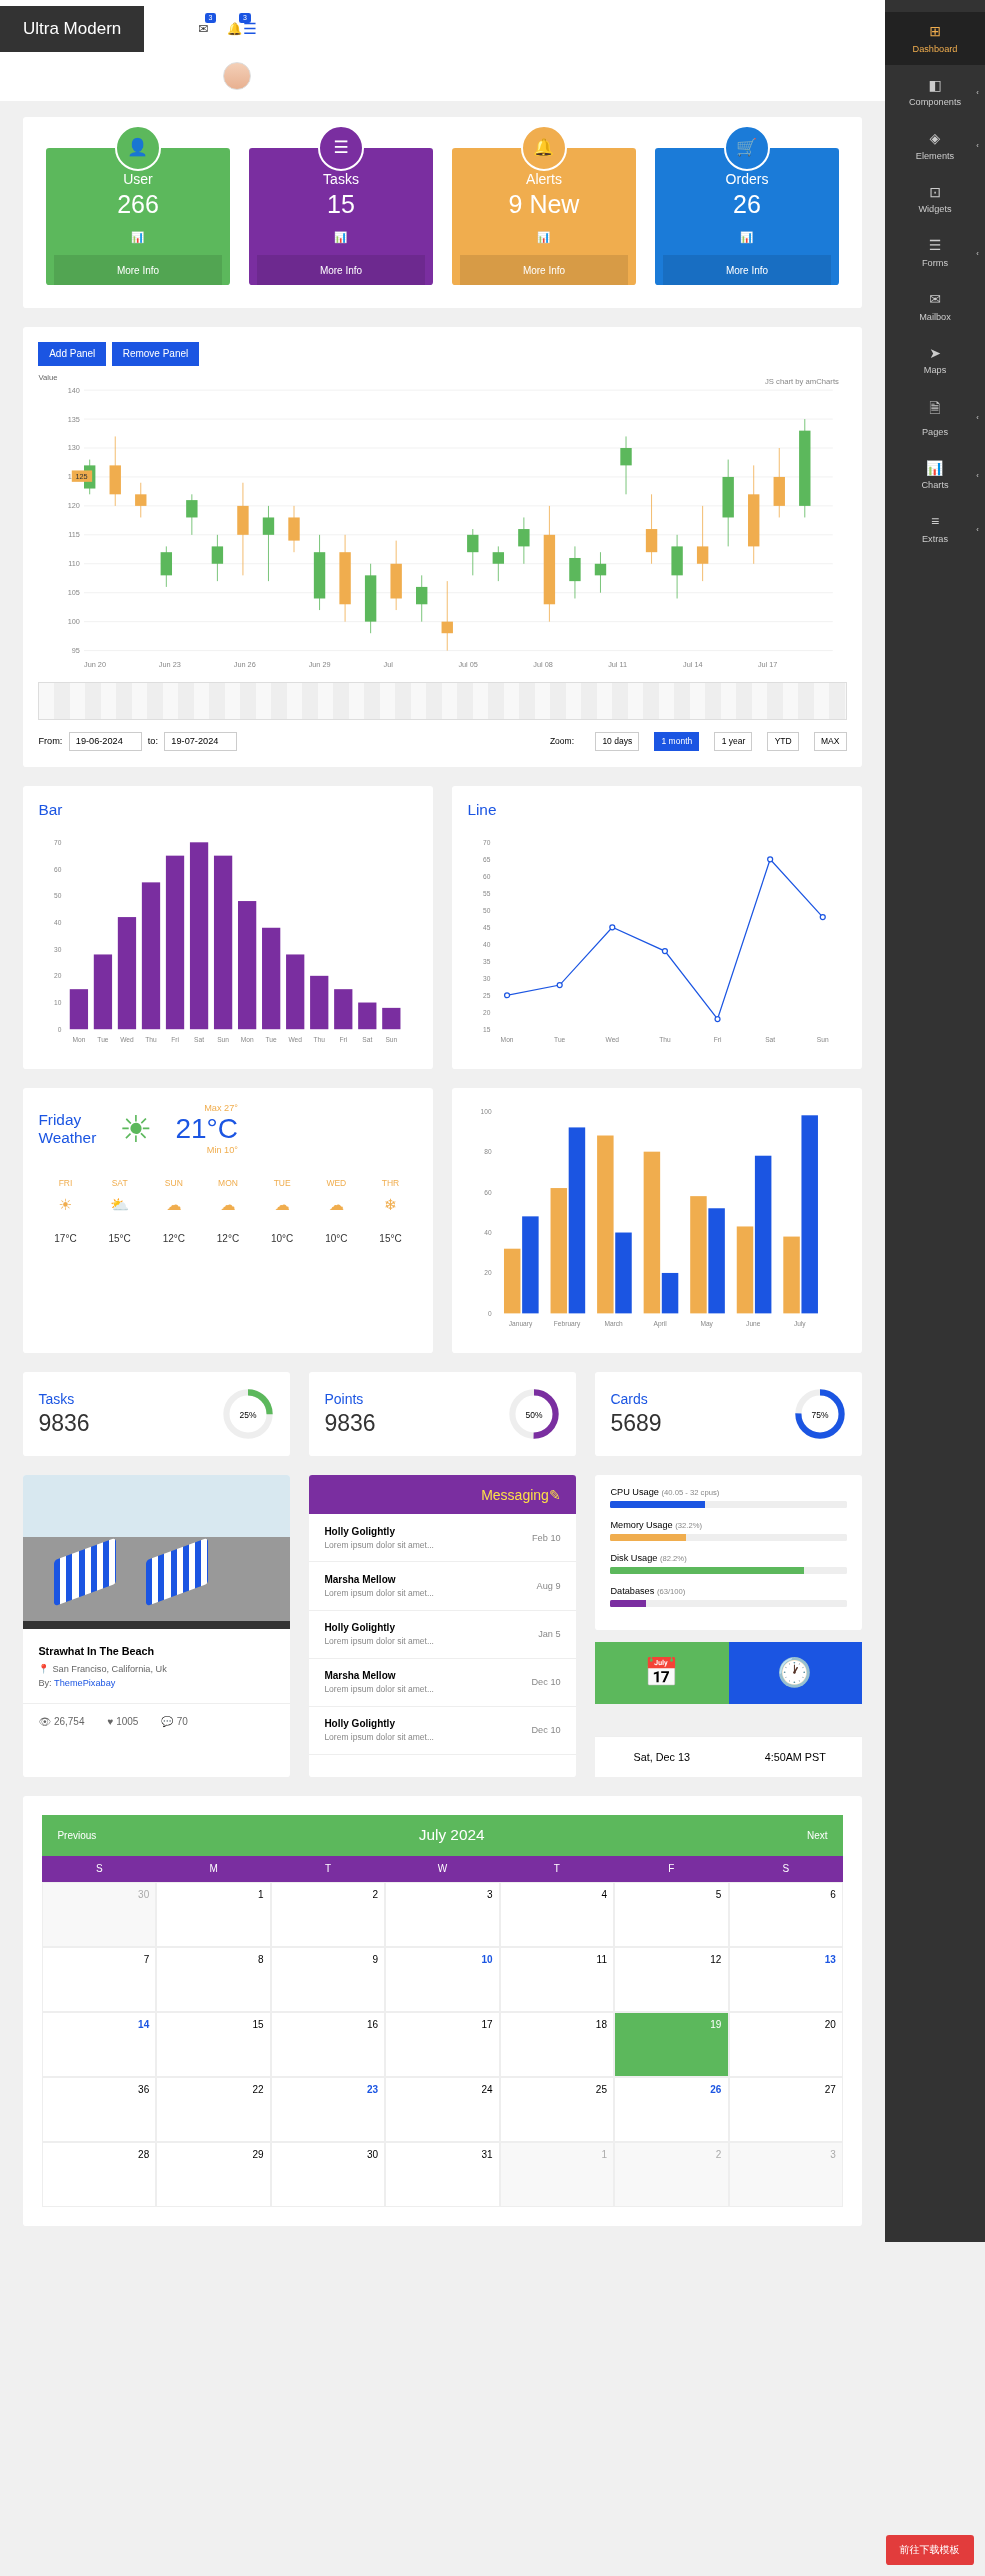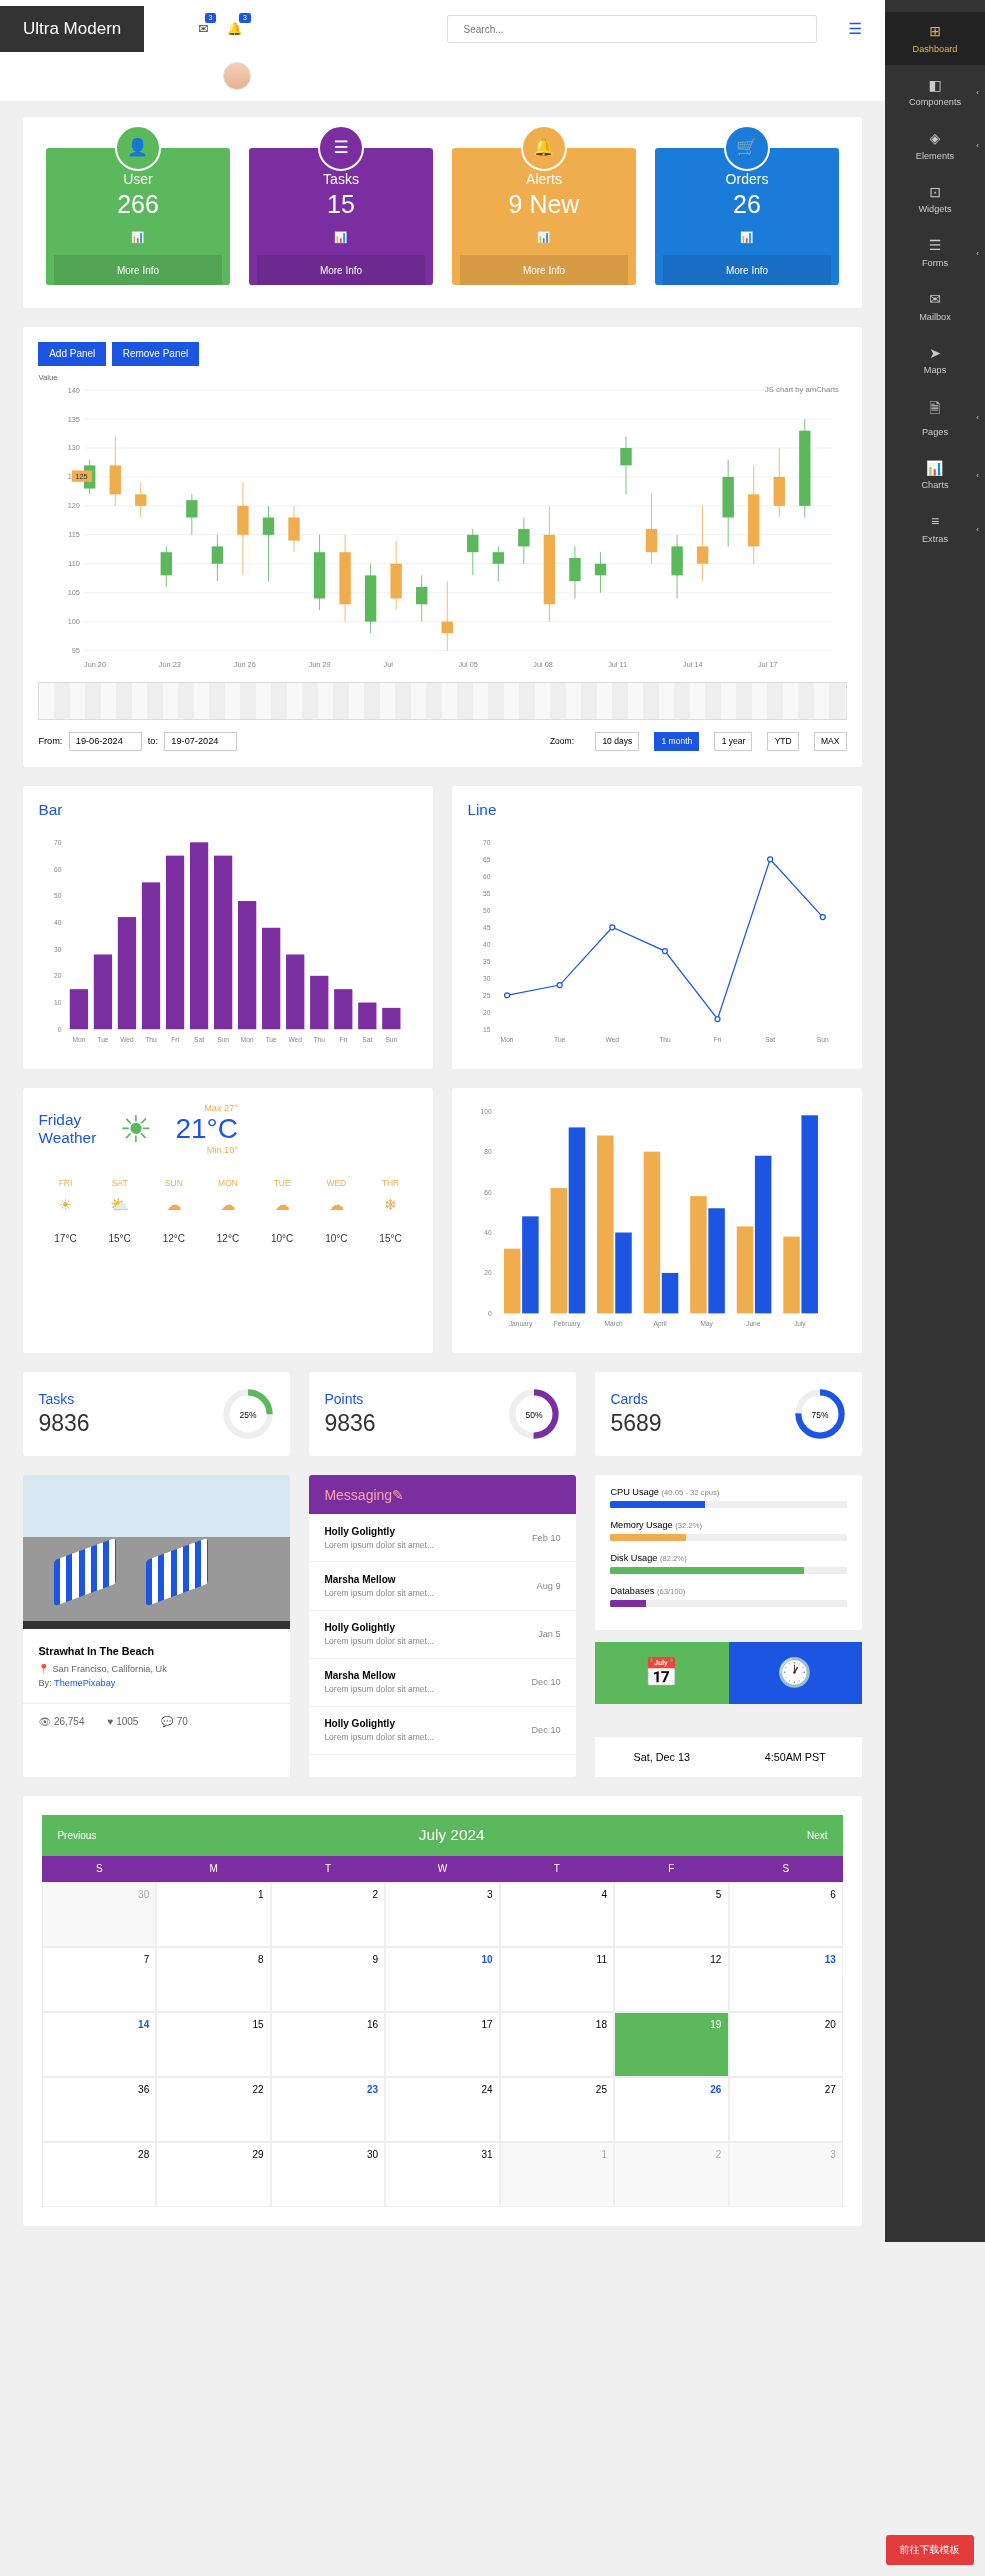--- a/index.html
+++ b/index.html
@@ -28,21 +28,21 @@
 .stat-card.purple .stat-icon { background: #7a2ea0; }
 .stat-card.orange .stat-icon { background: #f0ad4e; }
 .stat-card.blue .stat-icon { background: #1b7bd8; }
 .stat-label { font-size: 14px; margin-bottom: 3.8px; }
 .stat-value { font-size: 25px; font-weight: 300; margin-bottom: 11.5px; }
 .stat-chart { font-size: 10.8px; margin-bottom: 11.5px; }
 .more-info { background: rgba(0,0,0,0.1); padding: 9.2px; font-size: 10px; }
 .panel { background: #fff; padding: 15.4px; margin-top: 19px; border-radius: 3.1px; }
 .panel-btns button { background: #1b55e2; color: #fff; border: none; padding: 6.2px 10.8px; font-size: 10px; margin-right: 2.3px; cursor: pointer; }
 .chart-area { margin-top: 7.7px; position: relative; }
-.chart-credit { position: absolute; top: 12px; right: 7.7px; font-size: 7.7px; color: #888; }
+.chart-credit { position: absolute; top: 4px; right: 7.7px; font-size: 7.7px; color: #888; }
 .candle-chart svg { width: 100%; height: 293px; }
 .nav-chart { height: 38px; background: repeating-linear-gradient(90deg, #f8f8f8 0, #f8f8f8 15.4px, #eee 15.4px, #eee 31px); border: 0.8px solid #ddd; margin-top: 3.8px; }
 .date-controls { display: flex; align-items: center; margin-top: 11.5px; font-size: 9.2px; gap: 6.2px; }
 .date-controls input { border: 0.8px solid #ccc; padding: 3.8px 6.2px; font-size: 9.2px; width: 73px; }
 .zoom-controls { margin-left: auto; display: flex; gap: 15px; align-items: center; }
 .zoom-controls span { padding: 3.1px 6.2px; border: 0.8px solid #ccc; font-size: 8.5px; cursor: pointer; }
 .zoom-controls span.active { background: #1b55e2; color: #fff; border-color: #1b55e2; }
 .two-col { display: flex; gap: 19px; margin-top: 19px; }
 .two-col .panel { flex: 1; margin-top: 0; }
 .panel-title { color: #1b55e2; font-size: 15.4px; font-weight: normal; margin-bottom: 15.4px; }
@@ -67,21 +67,21 @@
 .beach-img { height: 154px; background: linear-gradient(#d8e8f0 40%, #999 40%, #999 95%, #333 95%); position: relative; }
 .beach-chair { position: absolute; bottom: 11.5px; width: 69px; height: 69px; }
 .beach-chair::before { content: ''; position: absolute; width: 62px; height: 46px; background: repeating-linear-gradient(90deg, #1b55e2 0, #1b55e2 6.2px, #fff 6.2px, #fff 12.3px); transform: skewY(-20deg); border-radius: 3.8px; }
 .beach-info { padding: 15.4px; }
 .beach-title { font-size: 10.8px; font-weight: bold; margin-bottom: 6.2px; }
 .beach-loc { font-size: 9.2px; color: #666; margin-bottom: 3.8px; }
 .beach-by { font-size: 9.2px; color: #666; }
 .beach-by a { color: #1b55e2; }
 .beach-stats { display: flex; gap: 23px; padding: 11.5px 15.4px; border-top: 0.8px solid #eee; font-size: 10px; color: #666; }
 .msg-panel { flex: 1; background: #fff; border-radius: 3.1px; }
-.msg-header { background: #7a2ea0; color: #fca5a5; padding: 11.5px 15.4px; display: flex; justify-content: flex-start; font-size: 14px; border-radius: 3.1px 3.1px 0 0; }
+.msg-header { background: #7a2ea0; color: #fde047; padding: 11.5px 15.4px; display: flex; justify-content: flex-end; font-size: 14px; border-radius: 3.1px 3.1px 0 0; }
 .msg-item { padding: 11.5px 15.4px; border-bottom: 0.8px solid #eee; display: flex; justify-content: space-between; align-items: center; }
 .msg-name { font-size: 10px; font-weight: bold; margin-bottom: 3.1px; }
 .msg-text { font-size: 8.5px; color: #888; }
 .msg-date { font-size: 9.2px; color: #888; }
 .right-col { flex: 1; }
 .progress-panel { background: #fff; padding: 11.5px 15.4px; border-radius: 3.1px; }
 .prog-item { margin-bottom: 11.5px; }
 .prog-label { font-size: 9.2px; margin-bottom: 3.8px; }
 .prog-label small { color: #888; }
 .prog-bar { height: 7.7px; background: #eee; border-radius: 1.5px; overflow: hidden; }
@@ -116,21 +116,20 @@
 <body>
 
 <div class="wrapper">
   <div class="main-area">
     <div class="topbar">
       <div class="brand">Ultra Modern</div>
       <div class="top-icons">
         <div class="top-icon">✉<span class="badge">3</span></div>
         <div class="top-icon">🔔<span class="badge">3</span></div>
       </div>
-      <div class="search-box"><input type="text" placeholder="Search..." style=""></div>
       <div class="menu-toggle">☰</div>
     </div>
     <div class="avatar-row">
         <div class="avatar"></div>
       </div>
 
     <div class="content">
       <div class="stat-cards" id="stat-cards">
           <div class="stat-card green">
             <div class="stat-icon">👤</div>

